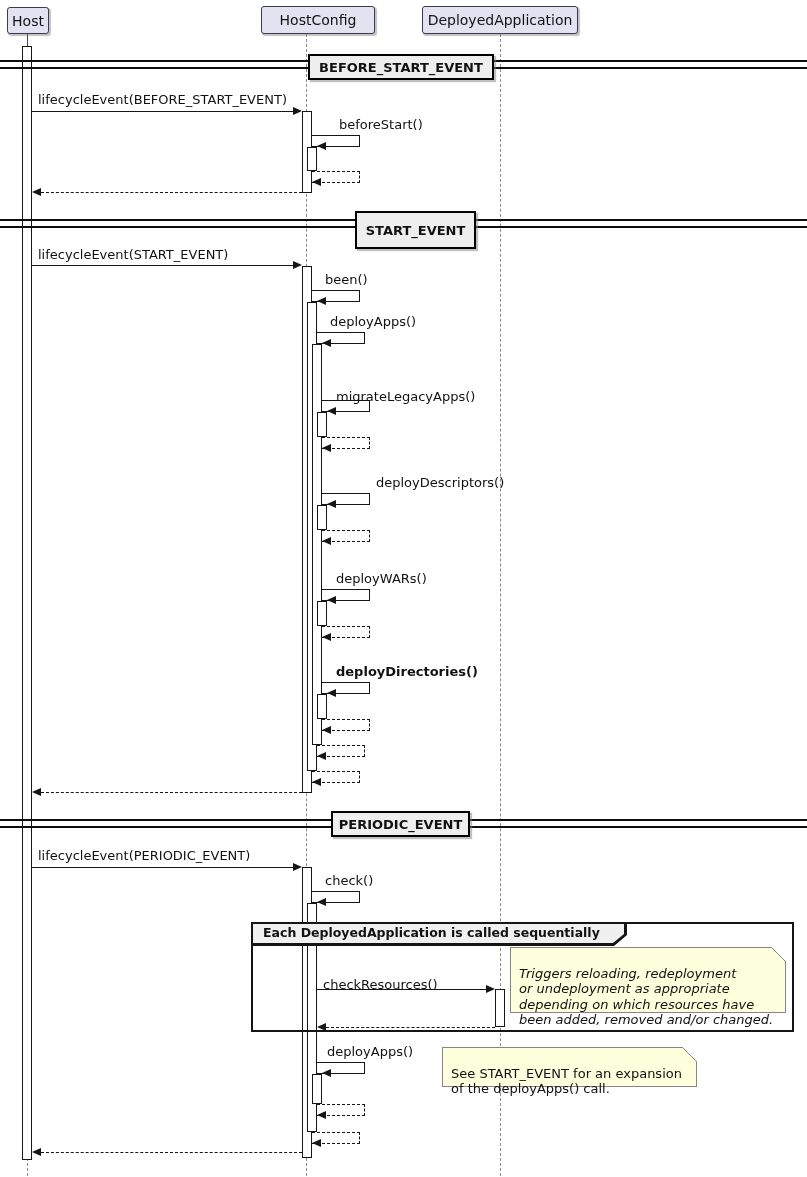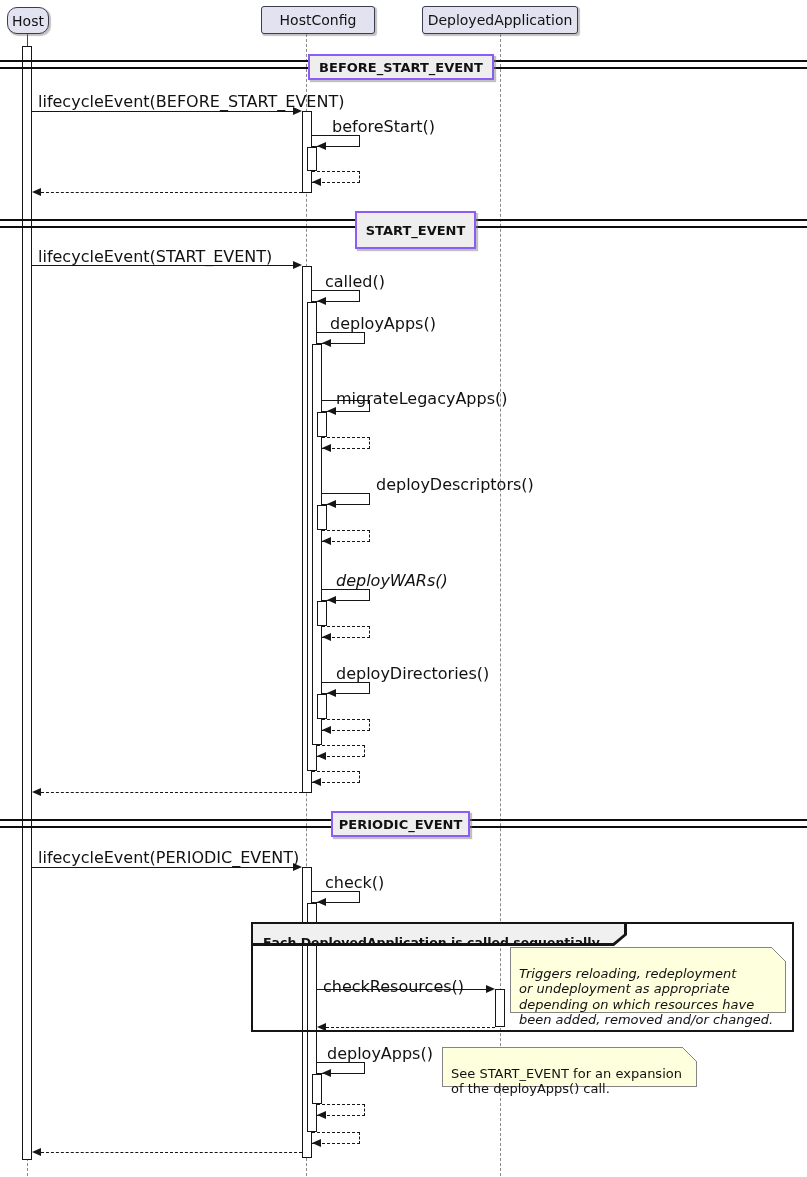--- a/index.html
+++ b/index.html
@@ -25,62 +25,62 @@
   .hline.dashed { border-top-style:dashed; }
   .self {
     position:absolute; height:12px; border:1px solid var(--line,#161616);
     border-left:none; box-sizing:border-box; z-index:2; background:transparent;
   }
   .self.dashed { border-style:dashed; border-left:none; }
   .head-l { position:absolute; width:0; height:0; border-top:4px solid transparent;
     border-bottom:4px solid transparent; border-right:9px solid var(--line,#161616); z-index:4; }
   .head-r { position:absolute; width:0; height:0; border-top:4px solid transparent;
     border-bottom:4px solid transparent; border-left:9px solid var(--line,#161616); z-index:4; }
-  .mlabel { position:absolute; font-size:16px; white-space:nowrap; z-index:5; }
+  .mlabel { position:absolute; font-size:13px; white-space:nowrap; z-index:5; }
   .divline { position:absolute; left:0; width:807px; height:2px; background:#0e0e0e; z-index:6; }
   .divbox {
-    position:absolute; background:var(--divider-fill,#EEEEEE); border:2px solid #8b5cf6;
+    position:absolute; background:var(--divider-fill,#EEEEEE); border:2px solid #000000;
     display:flex; align-items:center; justify-content:center;
     font-weight:bold; font-size:13px; z-index:7; box-sizing:border-box;
     box-shadow:2px 2px 1px rgba(130,130,130,.5);
   }
   .frame { position:absolute; border:2px solid var(--frame-border,#151515); z-index:5; box-sizing:border-box; }
   .frame-title-outer {
     position:absolute; left:-2px; top:-2px; width:376px; height:24px;
     background:var(--frame-border,#151515);
     clip-path:polygon(0 0,100% 0,100% calc(100% - 11px),calc(100% - 13px) 100%,0 100%);
   }
   .frame-title-inner {
     position:absolute; left:2px; top:2px; width:371px; height:19px;
     background:#f0f0f0;
     clip-path:polygon(0 0,100% 0,100% calc(100% - 9px),calc(100% - 11px) 100%,0 100%);
   }
   .frame-title-text {
     position:absolute; left:12px; top:3px; font-weight:bold; font-size:12.5px;
-    white-space:nowrap; z-index:2;margin-top:10px;
+    white-space:nowrap; z-index:2;
   }
   .note {
     position:absolute; background:var(--note-fill,#FEFFDD);
     border:1px solid var(--note-border,#888888);
     font-size:13px; line-height:15.5px; padding:2px 6px 2px 8px;
     white-space:pre-line; z-index:7; box-sizing:border-box;
   }
   .fold { position:absolute; top:-1px; right:-1px; z-index:2; }
 </style>
 </head>
 <body>
 
 <div id="diagram">
 
   <div class="lifeline" style="left:27px;top:34px;height:1142px;"></div>
   <div class="lifeline" style="left:306px;top:34px;height:1142px;"></div>
   <div class="lifeline" style="left:500px;top:34px;height:1142px;"></div>
   <div class="stub" style="left:27px;top:34px;height:12px;"></div>
 
-  <div class="pbox" style="left:7px;top:7px;width:42px;height:27px;border-radius:10px;">
+  <div class="pbox" style="left:7px;top:7px;width:42px;height:27px;">
     <span>Host</span>
   </div>
   <div class="pbox" style="left:261px;top:6px;width:114px;height:28px;">
     <span>HostConfig</span>
   </div>
   <div class="pbox" style="left:422px;top:6px;width:156px;height:28px;">
     <span>DeployedApplication</span>
   </div>
 
   <div class="bar" style="left:22px;top:46px;height:1114px;"></div>
@@ -89,42 +89,42 @@
   <div class="divline" style="top:67px;"></div>
   <div class="divbox" style="left:308px;top:54px;width:186px;height:26px;">
     <span>BEFORE_START_EVENT</span>
   </div>
 
   <div class="mlabel" style="left:38px;top:92px;">lifecycleEvent(BEFORE_START_EVENT)</div>
   <div class="hline" style="left:32px;top:111px;width:261px;"></div>
   <div class="head-r" style="left:293px;top:107px;"></div>
   <div class="bar" style="left:302px;top:111px;height:82px;"></div>
 
-  <div class="mlabel" style="left:332px;top:117px;">beforeStart()</div>
+  <div class="mlabel" style="left:339px;top:117px;">beforeStart()</div>
   <div class="self" style="left:312px;top:135px;width:48px;"></div>
   <div class="head-l" style="left:317px;top:142px;"></div>
   <div class="bar" style="left:307px;top:147px;height:24px;"></div>
   <div class="self dashed" style="left:312px;top:171px;width:48px;"></div>
   <div class="head-l" style="left:312px;top:178px;"></div>
 
   <div class="hline dashed" style="left:41px;top:192px;width:261px;"></div>
   <div class="head-l" style="left:32px;top:188px;"></div>
 
   <div class="divline" style="top:219px;"></div>
   <div class="divline" style="top:226px;"></div>
   <div class="divbox" style="left:355px;top:211px;width:121px;height:38px;">
     <span>START_EVENT</span>
   </div>
 
   <div class="mlabel" style="left:38px;top:247px;">lifecycleEvent(START_EVENT)</div>
   <div class="hline" style="left:32px;top:265px;width:261px;"></div>
   <div class="head-r" style="left:293px;top:261px;"></div>
   <div class="bar" style="left:302px;top:266px;height:527px;"></div>
 
-  <div class="mlabel" style="left:325px;top:272px;">called()</div>
+  <div class="mlabel" style="left:325px;top:272px;">been()</div>
   <div class="self" style="left:312px;top:290px;width:48px;"></div>
   <div class="head-l" style="left:317px;top:297px;"></div>
   <div class="bar" style="left:307px;top:302px;height:469px;"></div>
 
   <div class="mlabel" style="left:330px;top:314px;">deployApps()</div>
   <div class="self" style="left:317px;top:332px;width:48px;"></div>
   <div class="head-l" style="left:322px;top:339px;"></div>
   <div class="bar" style="left:312px;top:344px;height:401px;"></div>
 
   <div class="mlabel" style="left:336px;top:382px;margin-top:7px;">migrateLegacyApps()</div>
@@ -134,28 +134,28 @@
   <div class="self dashed" style="left:322px;top:437px;width:48px;"></div>
   <div class="head-l" style="left:322px;top:444px;"></div>
 
   <div class="mlabel" style="left:336px;top:475px;margin-left:40px;">deployDescriptors()</div>
   <div class="self" style="left:322px;top:493px;width:48px;"></div>
   <div class="head-l" style="left:327px;top:500px;"></div>
   <div class="bar" style="left:317px;top:505px;height:25px;"></div>
   <div class="self dashed" style="left:322px;top:530px;width:48px;"></div>
   <div class="head-l" style="left:322px;top:537px;"></div>
 
-  <div class="mlabel" style="left:336px;top:571px;font-style:italic;">deployWARs()</div>
+  <div class="mlabel" style="left:336px;top:571px;">deployWARs()</div>
   <div class="self" style="left:322px;top:589px;width:48px;"></div>
   <div class="head-l" style="left:327px;top:596px;"></div>
   <div class="bar" style="left:317px;top:601px;height:25px;"></div>
   <div class="self dashed" style="left:322px;top:626px;width:48px;"></div>
   <div class="head-l" style="left:322px;top:633px;"></div>
 
-  <div class="mlabel" style="left:336px;top:664px;">deployDirectories()</div>
+  <div class="mlabel" style="left:336px;top:664px;font-weight:bold;">deployDirectories()</div>
   <div class="self" style="left:322px;top:682px;width:48px;"></div>
   <div class="head-l" style="left:327px;top:689px;"></div>
   <div class="bar" style="left:317px;top:694px;height:25px;"></div>
   <div class="self dashed" style="left:322px;top:719px;width:48px;"></div>
   <div class="head-l" style="left:322px;top:726px;"></div>
 
   <div class="self dashed" style="left:317px;top:745px;width:48px;"></div>
   <div class="head-l" style="left:317px;top:752px;"></div>
 
   <div class="self dashed" style="left:312px;top:771px;width:48px;"></div>

